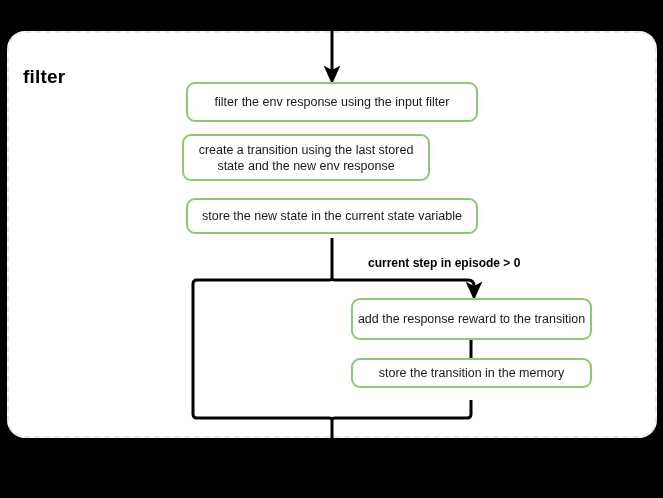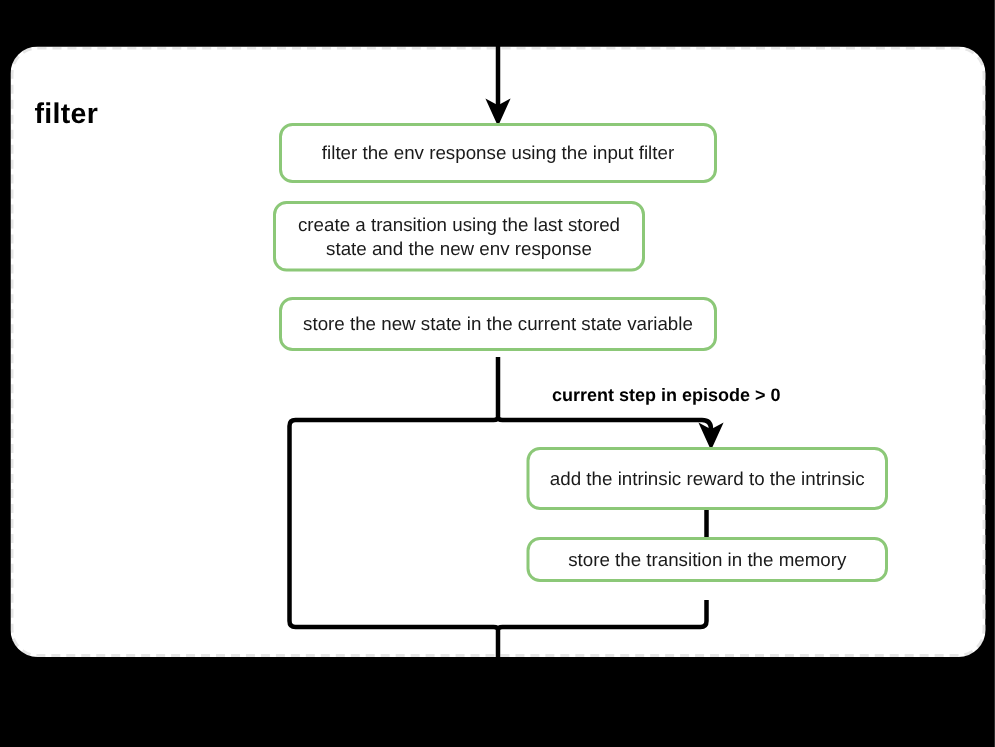--- a/index.html
+++ b/index.html
@@ -116,19 +116,19 @@
 
     <path d="M332,420 L332,455" stroke="#000000" stroke-width="3" fill="none"></path>
   </svg>
 
   <div class="node" id="node-filter">filter the env response using the input filter</div>
 
   <div class="node" id="node-create">create a transition using the last stored state and the new env response</div>
 
   <div class="node" id="node-store-state">store the new state in the current state variable</div>
 
-  <div class="node" id="node-intrinsic">add the intrinsic reward to the intrinsic</div>
+  <div class="node" id="node-intrinsic">add the response reward to the transition</div>
 
   <div class="node" id="node-store-trans">store the transition in the memory</div>
 
   <div class="branch-label">current step in episode &gt; 0</div>
 
 </div>
 
 </body></html>

